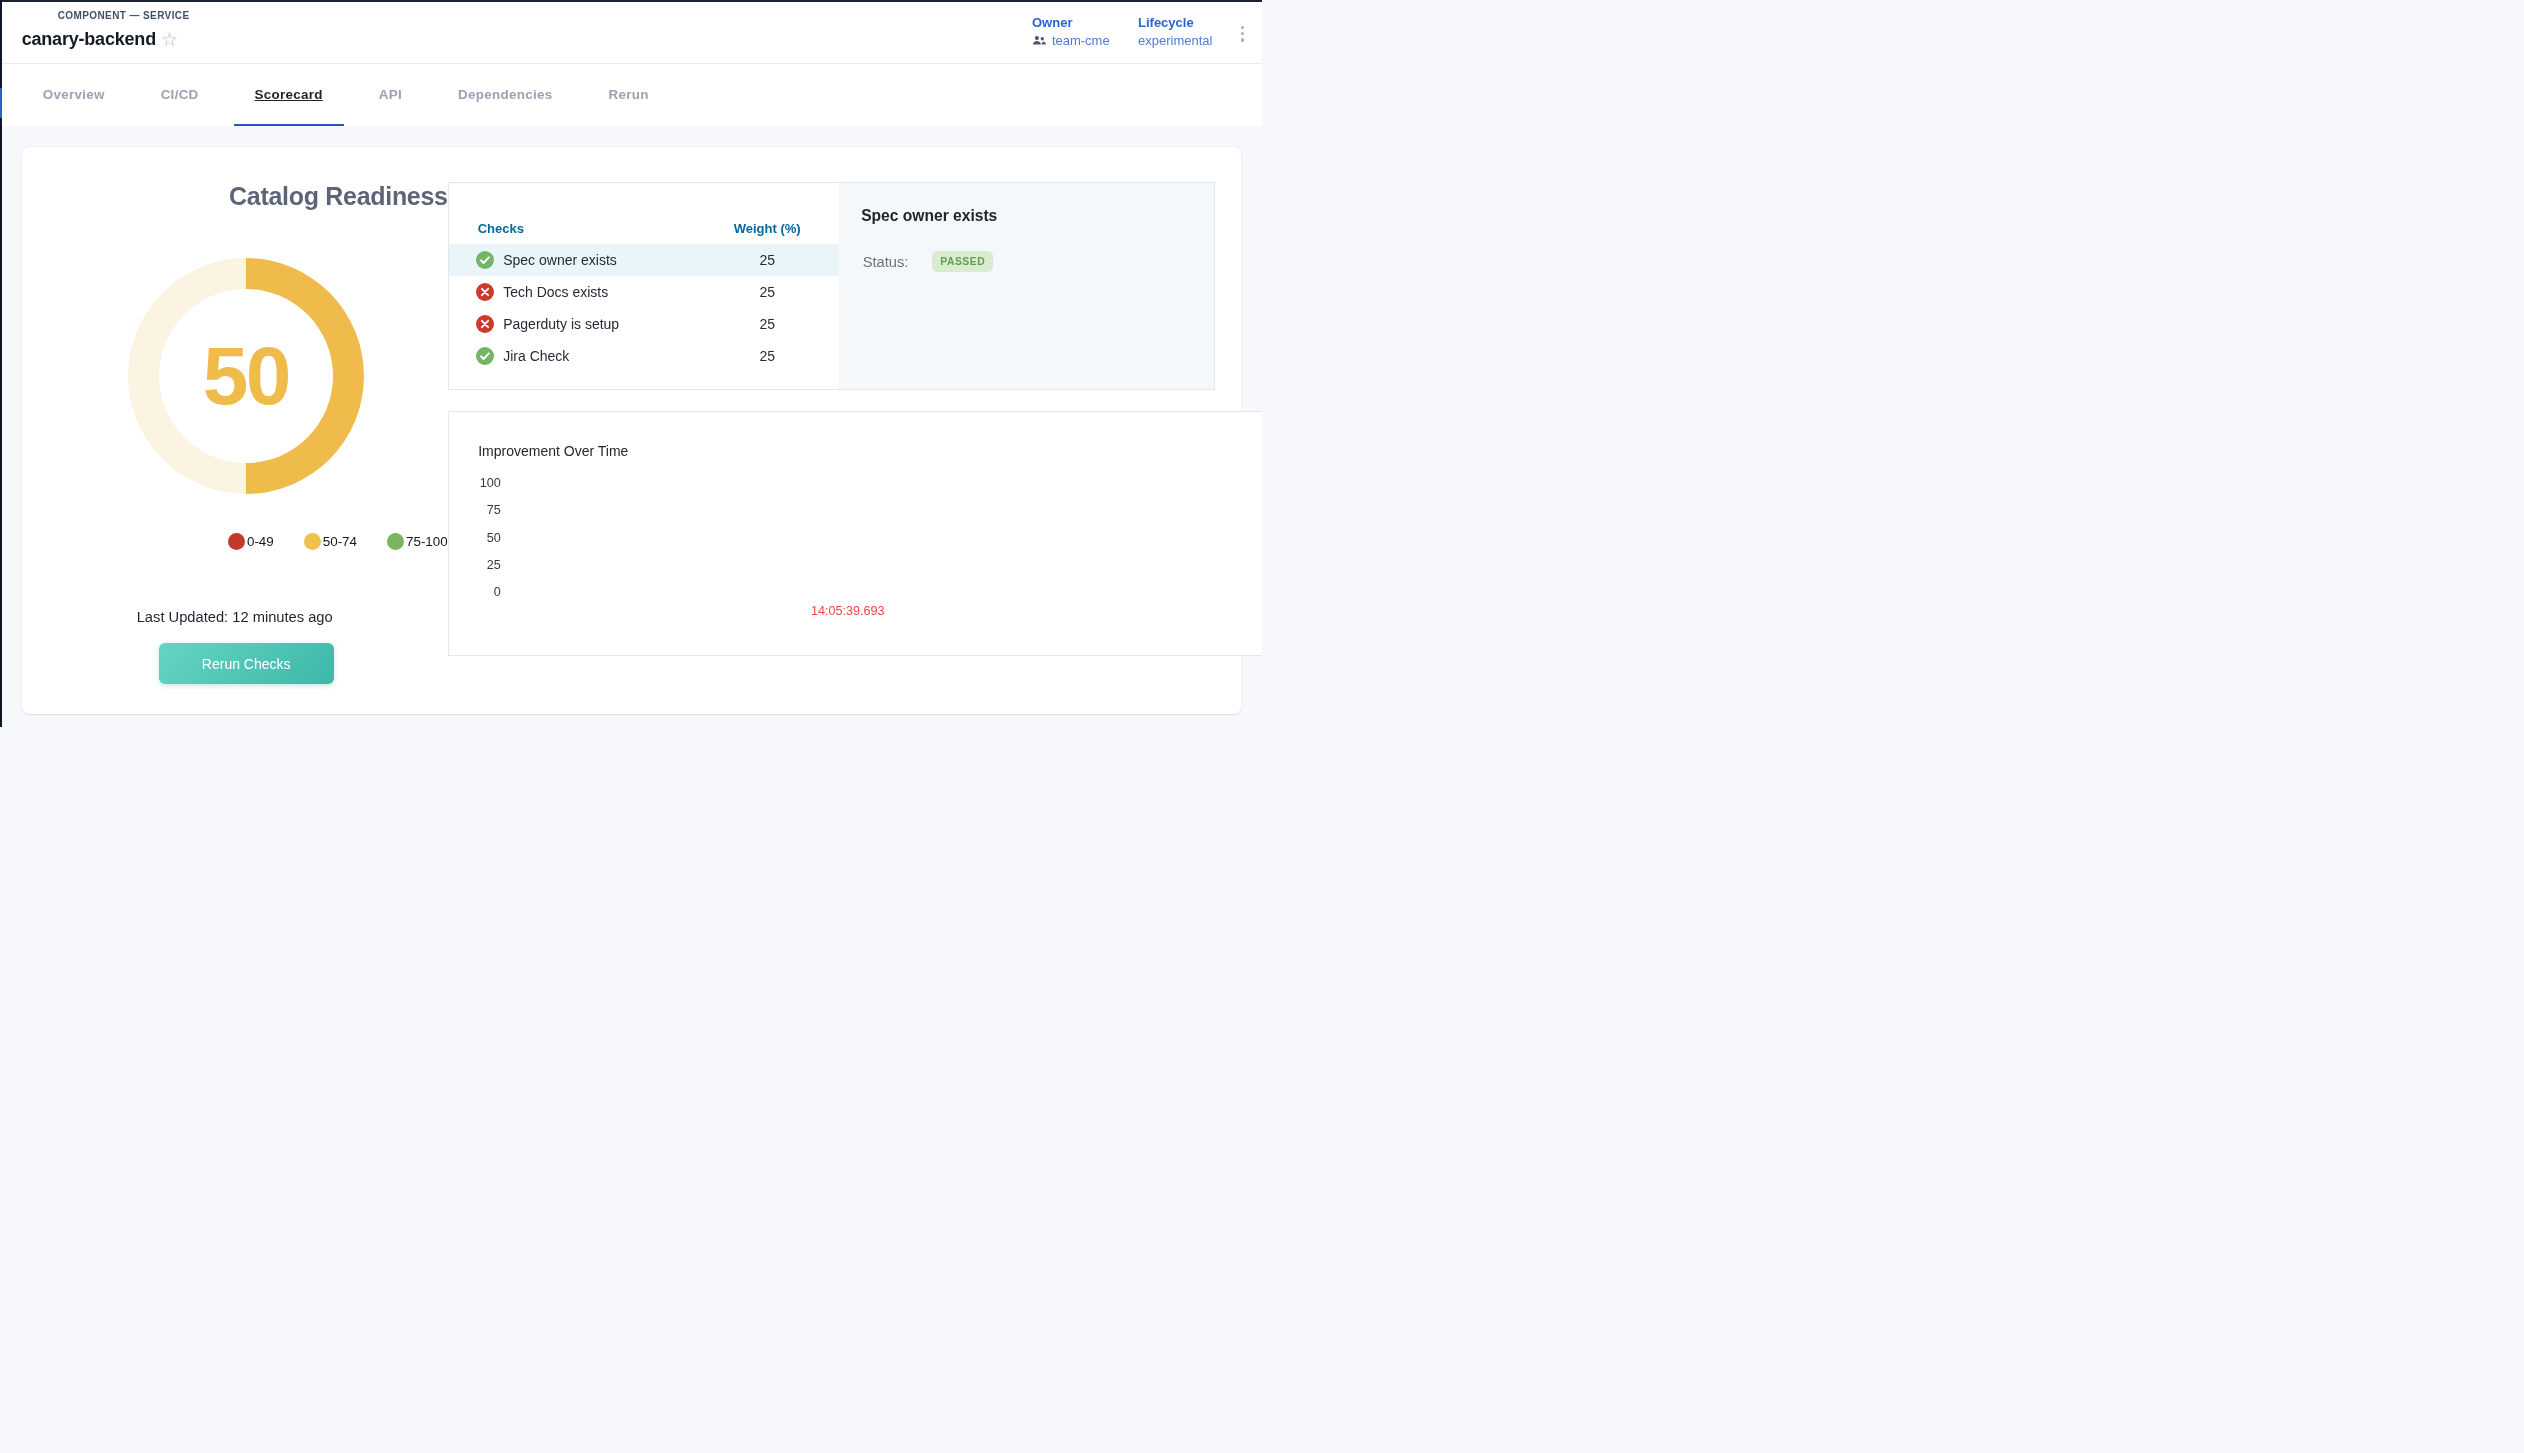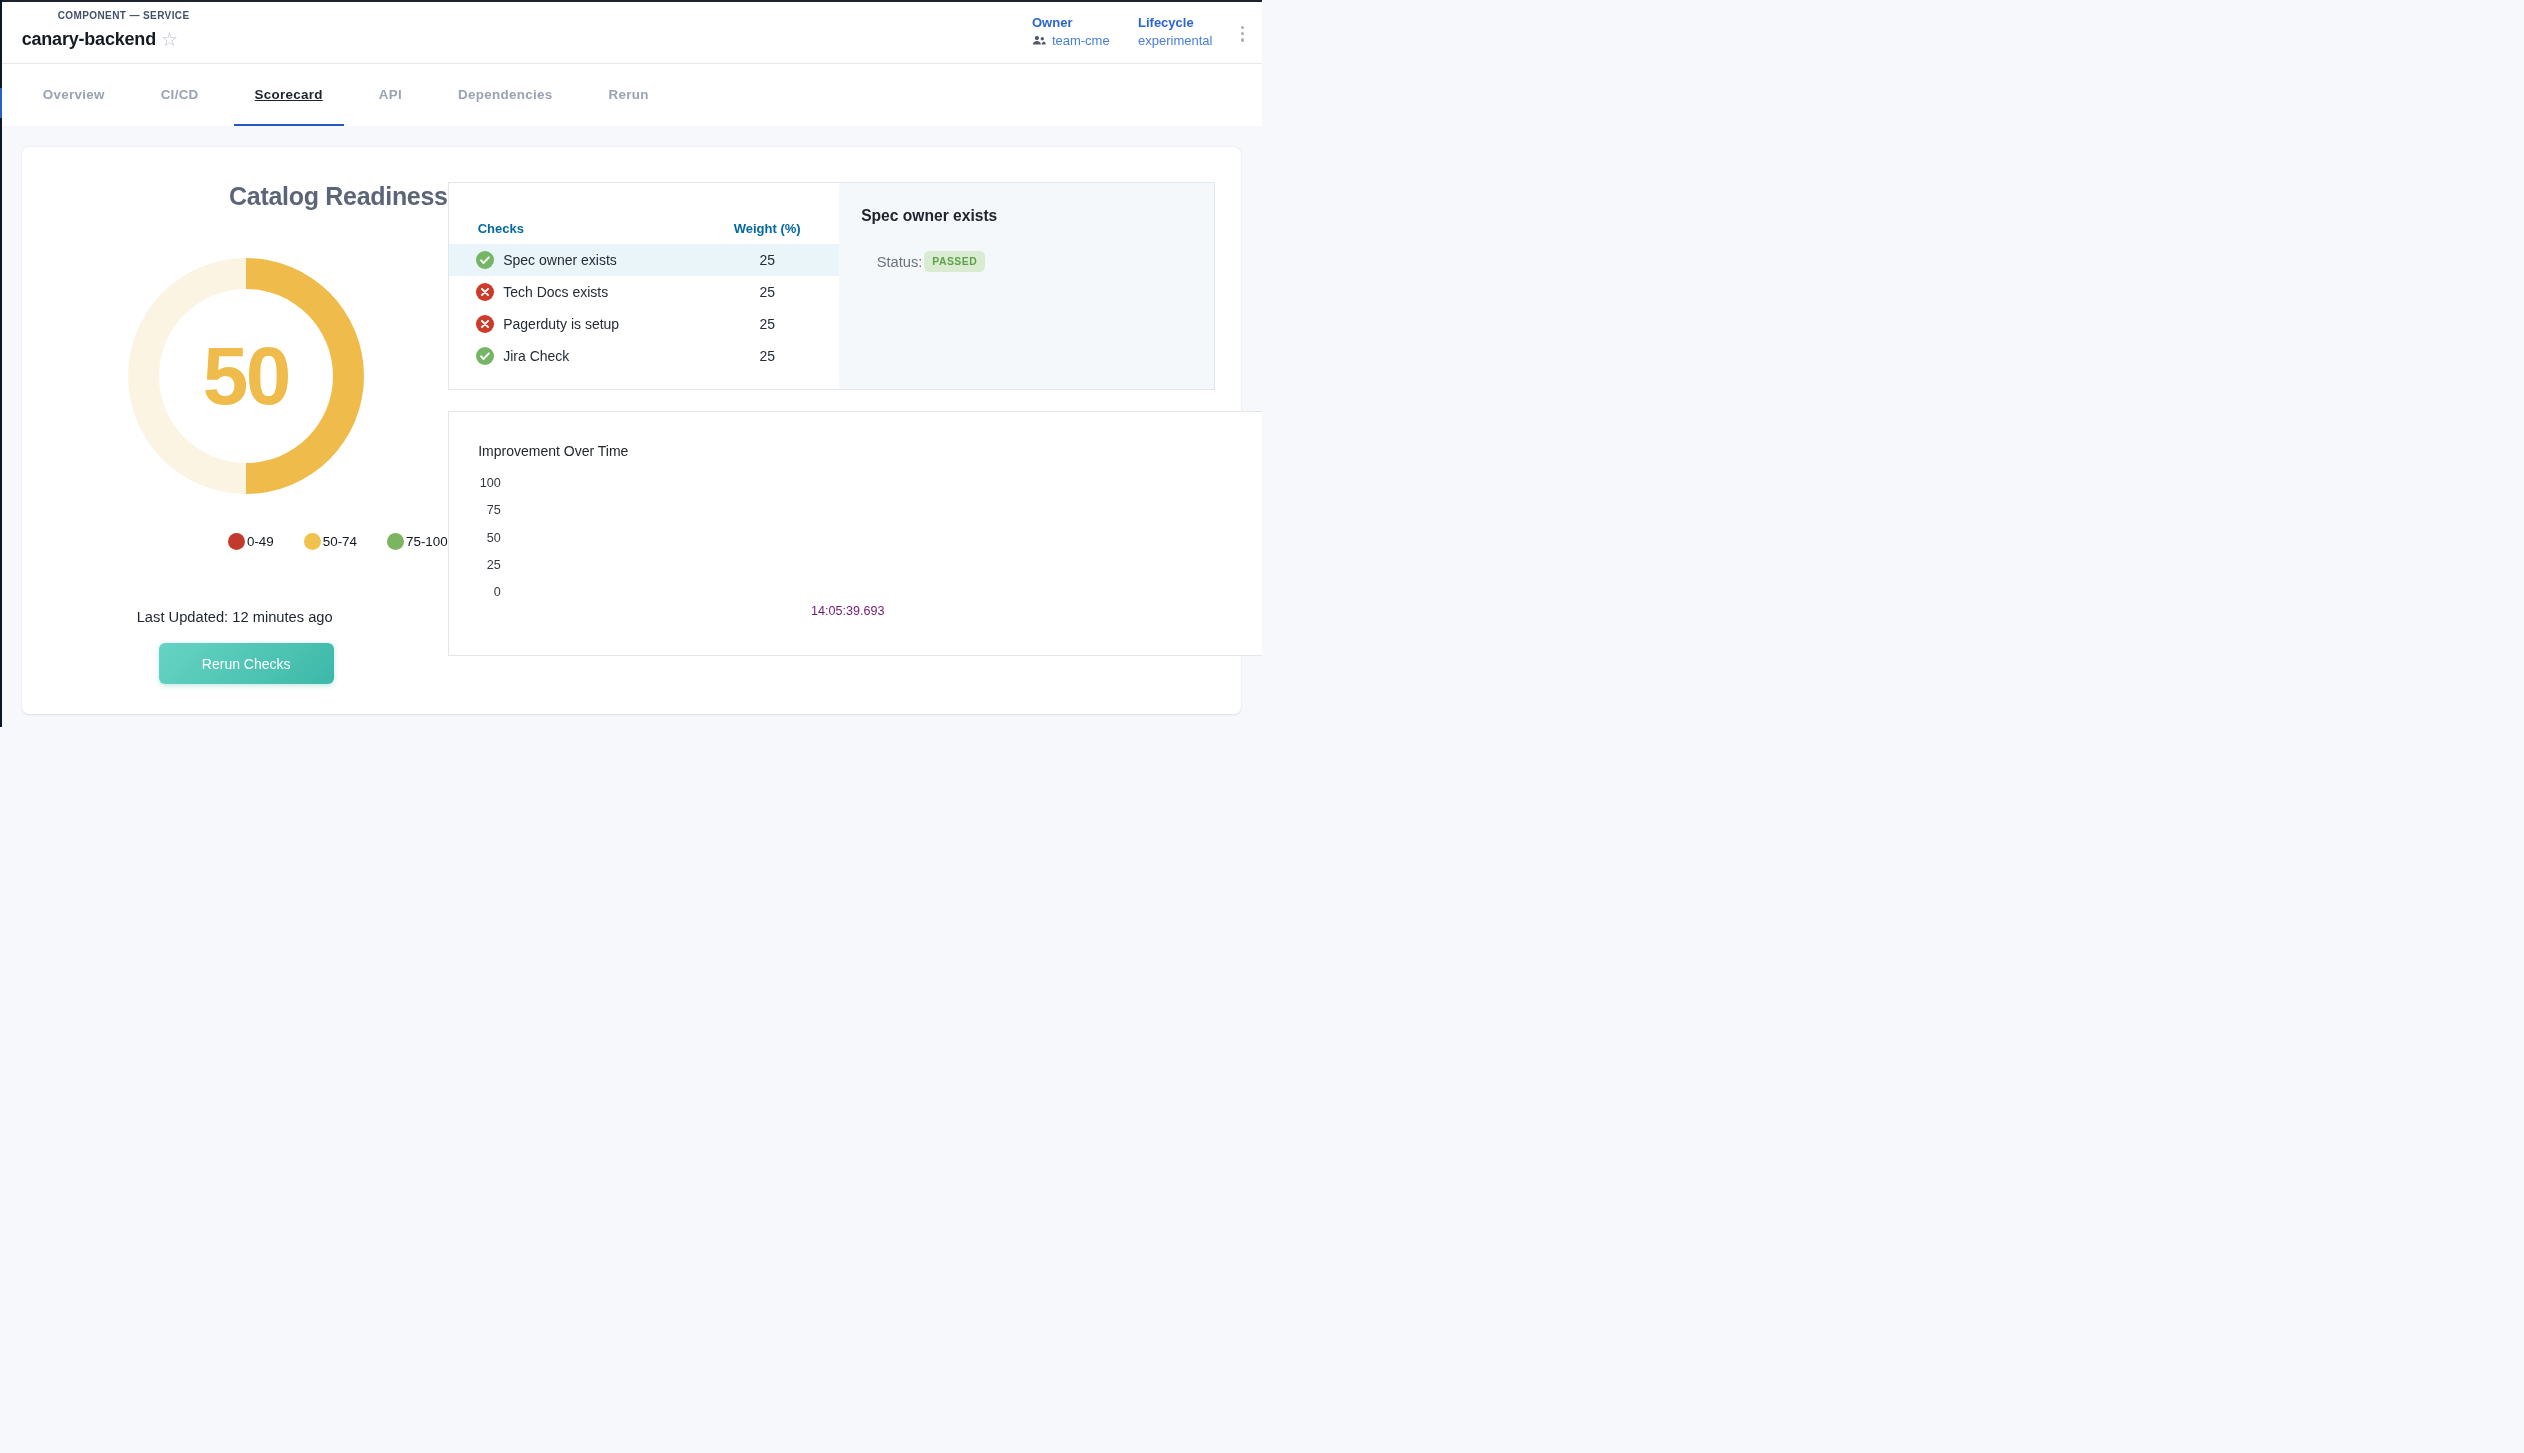--- a/index.html
+++ b/index.html
@@ -52,29 +52,29 @@
   .th{font-size:13px;font-weight:700;color:#0369a1;position:absolute;top:38px;}
   .th.c1{left:29px;}
   .th.c2{left:249px;width:139px;text-align:center;}
   .rows{position:absolute;left:0;top:61px;width:390px;}
   .crow{height:32px;display:flex;align-items:center;padding-left:27px;position:relative;cursor:pointer;box-sizing:border-box;}
   .crow .cicon{width:18px;height:18px;margin-right:9.5px;flex:none;display:flex;}
   .crow .cname{font-size:14px;color:#252b37;}
   .crow .cweight{position:absolute;left:249px;width:139px;text-align:center;font-size:14px;color:#252b37;}
   .detail{position:relative;flex:1;background:#f5f8fa;}
   .detail h3{position:absolute;left:22.5px;top:24px;margin:0;font-size:15.6px;font-weight:700;color:#20252d;}
-  .status-row{position:absolute;left:38px;top:68px;display:flex;align-items:center;gap:2px;}
+  .status-row{position:absolute;left:24px;top:68px;display:flex;align-items:center;gap:24px;}
   .status-label{font-size:14.7px;color:#6a7280;}
   .badge{font-size:10.4px;font-weight:700;letter-spacing:0.5px;padding:5.2px 7.8px;border-radius:5.2px;}
   
   .chart-box{position:absolute;left:426px;top:264px;width:925px;height:245px;border:0.9px solid #e3e6eb;
              background:#fff;box-sizing:border-box;}
   .chart-title{position:absolute;left:29.5px;top:31px;font-size:14px;font-weight:500;color:#23282e;}
   .ytick{position:absolute;left:0;width:52px;text-align:right;font-size:12.6px;color:#36393f;}
-  .xtick{position:absolute;top:192px;transform:translateX(-50%);font-size:12.6px;color:#701a75;white-space:nowrap;}
+  .xtick{position:absolute;top:192px;transform:translateX(-50%);font-size:12.6px;color:#ef4444;white-space:nowrap;}
 </style>
 </head>
 <body>
 
 <div class="screen">
   <div class="top-edge"></div>
   <div class="edge-dark"></div>
   <div class="edge-blue" id="edge-blue" style="background: rgb(42, 97, 200);"></div>
 
   <header class="header">

